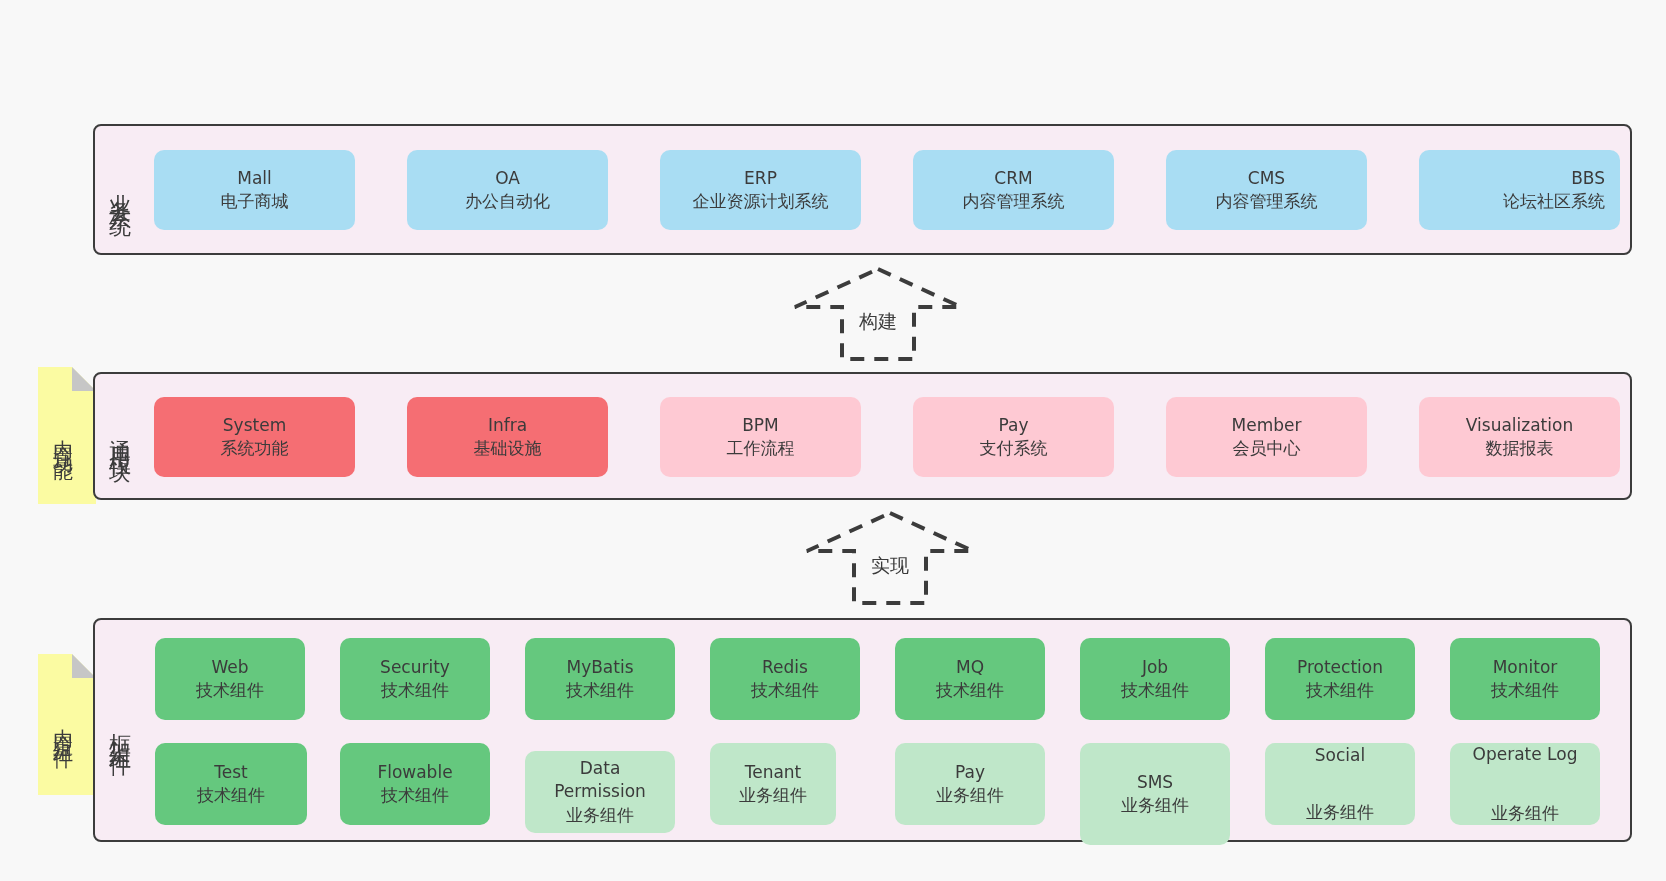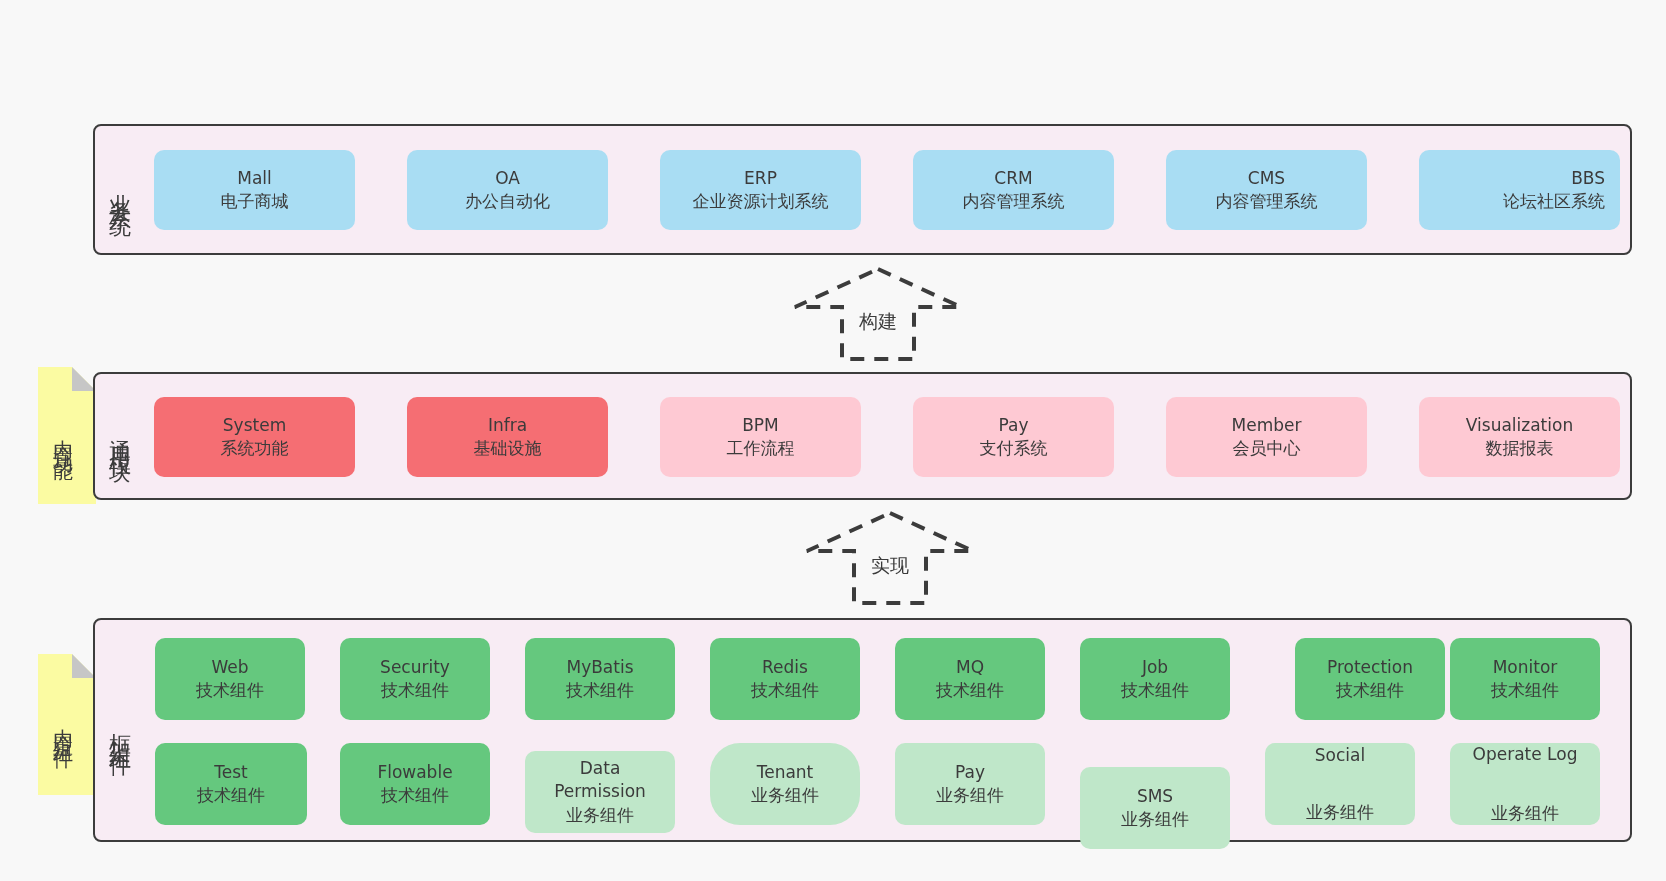--- a/index.html
+++ b/index.html
@@ -169,49 +169,49 @@
         <div>技术组件</div>
       </div>
       <div class="box box--green" style="left: 800px; top: 18px; width: 150px; height: 82px;">
         <div>MQ</div>
         <div>技术组件</div>
       </div>
       <div class="box box--green" style="left: 985px; top: 18px; width: 150px; height: 82px;">
         <div>Job</div>
         <div>技术组件</div>
       </div>
-      <div class="box box--green" style="left: 1170px; top: 18px; width: 150px; height: 82px; margin-left: 30px;">
+      <div class="box box--green" style="left: 1170px; top: 18px; width: 150px; height: 82px;">
         <div>Protection</div>
         <div>技术组件</div>
       </div>
       <div class="box box--green" style="left: 1355px; top: 18px; width: 150px; height: 82px;">
         <div>Monitor</div>
         <div>技术组件</div>
       </div>
       <div class="box box--green" style="left: 60px; top: 123px; width: 152px; height: 82px;">
         <div>Test</div>
         <div>技术组件</div>
       </div>
       <div class="box box--green" style="left: 245px; top: 123px; width: 150px; height: 82px;">
         <div>Flowable</div>
         <div>技术组件</div>
       </div>
       <div class="box box--light_green" style="left: 430px; top: 123px; width: 150px; height: 82px; margin-top: 8px;">
         <div>Data Permission</div>
         <div>业务组件</div>
       </div>
-      <div class="box box--light_green" style="left: 615px; top: 123px; width: 150px; height: 82px; border-radius: 30px;">
+      <div class="box box--light_green" style="left: 615px; top: 123px; width: 126px; height: 82px;">
         <div>Tenant</div>
         <div>业务组件</div>
       </div>
       <div class="box box--light_green" style="left: 800px; top: 123px; width: 150px; height: 82px;">
         <div>Pay</div>
         <div>业务组件</div>
       </div>
-      <div class="box box--light_green" style="left: 985px; top: 123px; width: 150px; height: 82px; margin-top: 24px;">
+      <div class="box box--light_green" style="left: 985px; top: 123px; width: 150px; height: 102px;">
         <div>SMS</div>
         <div>业务组件</div>
       </div>
       <div class="box box--light_green" style="left: 1170px; top: 123px; width: 150px; height: 82px; gap: 34px;">
         <div>Social</div>
         <div>业务组件</div>
       </div>
       <div class="box box--light_green" style="left: 1355px; top: 123px; width: 150px; height: 82px; gap: 36px;">
         <div>Operate Log</div>
         <div>业务组件</div>

